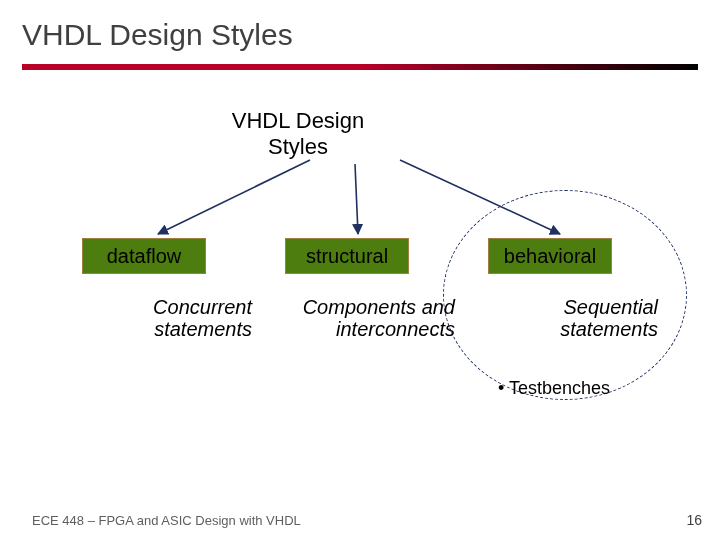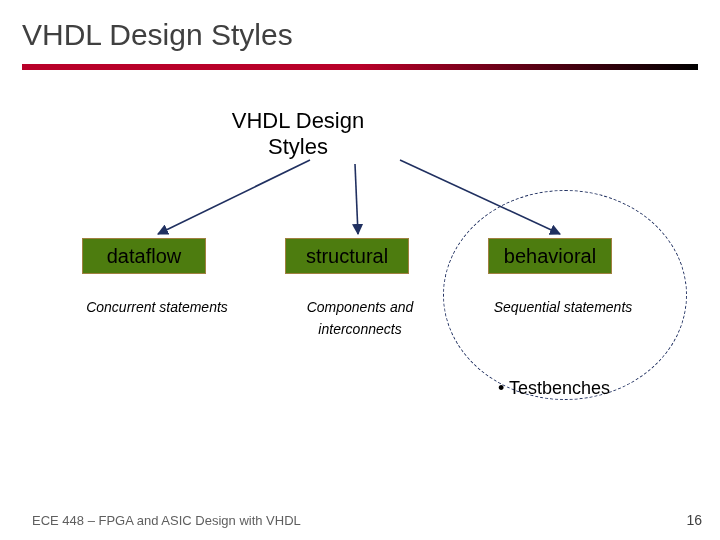--- a/index.html
+++ b/index.html
@@ -54,23 +54,23 @@
     justify-content: center;
     font-size: 20px;
     color: #000;
   }
   .box.df { left: 82px;  top: 238px; }
   .box.st { left: 285px; top: 238px; }
   .box.bh { left: 488px; top: 238px; }
   .desc {
     position: absolute;
     width: 190px;
-    text-align: center;
+    text-align: right;
     font-style: italic;
-    font-size: 14px;
+    font-size: 20px;
     line-height: 22px;
     color: #000;
   }
   .desc.df { left: 62px;  top: 296px; }
   .desc.st { left: 265px; top: 296px; }
   .desc.bh { left: 468px; top: 296px; font-style: italic; }
   .bullet {
     position: absolute;
     left: 498px;
     top: 346px;

